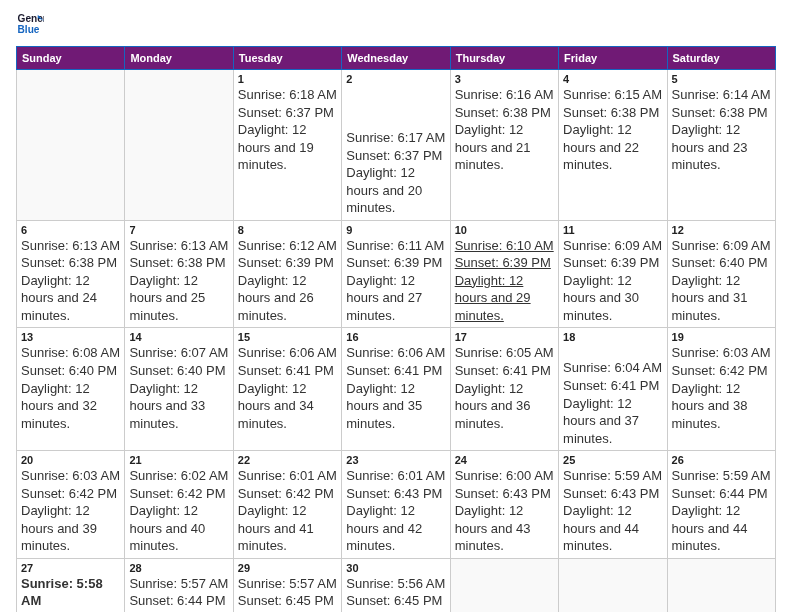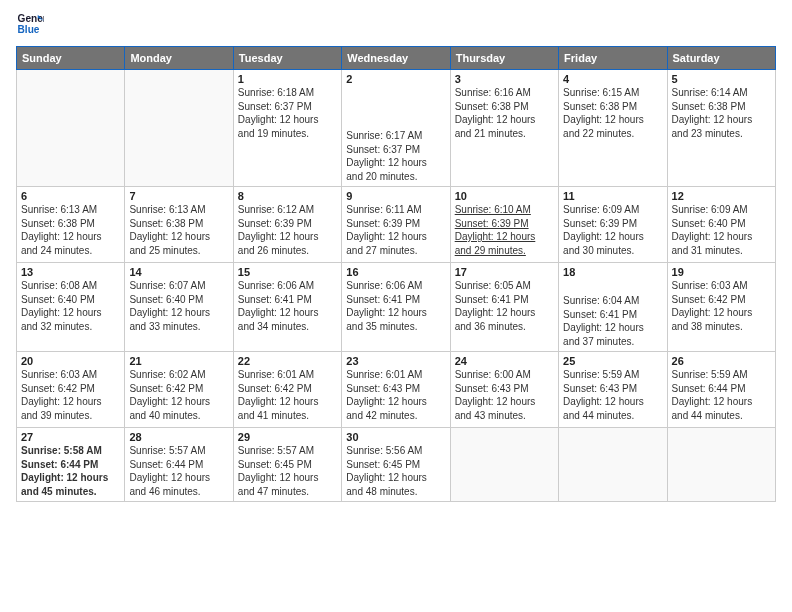--- a/index.html
+++ b/index.html
@@ -45,21 +45,21 @@
       font-size: 13px;
       color: #333;
       margin-top: 2px;
     }
     .calendar {
       width: 100%;
       border-collapse: collapse;
       font-size: 9.5px;
     }
     .calendar th {
-      background: #737373;
+      background: #701a75;
       color: #fff;
       text-align: left;
       padding: 5px 5px;
       font-size: 11px;
       font-weight: bold;
       border: 1px solid #1565c0;
     }
     .calendar td {
       border: 1px solid #ccc;
       vertical-align: top;
@@ -68,21 +68,21 @@
       height: 76px;
       color: #222;
     }
     .day-num {
       font-size: 11px;
       font-weight: bold;
       display: block;
       margin-bottom: 1px;
     }
     .cell-info {
-      font-size: 10px;
+      font-size: 13px;
       line-height: 1.35;
       color: #333;
     }
     .empty {
       background: #f9f9f9;
     }
     .last-row td {
       height: 68px;
     }
   </style>

